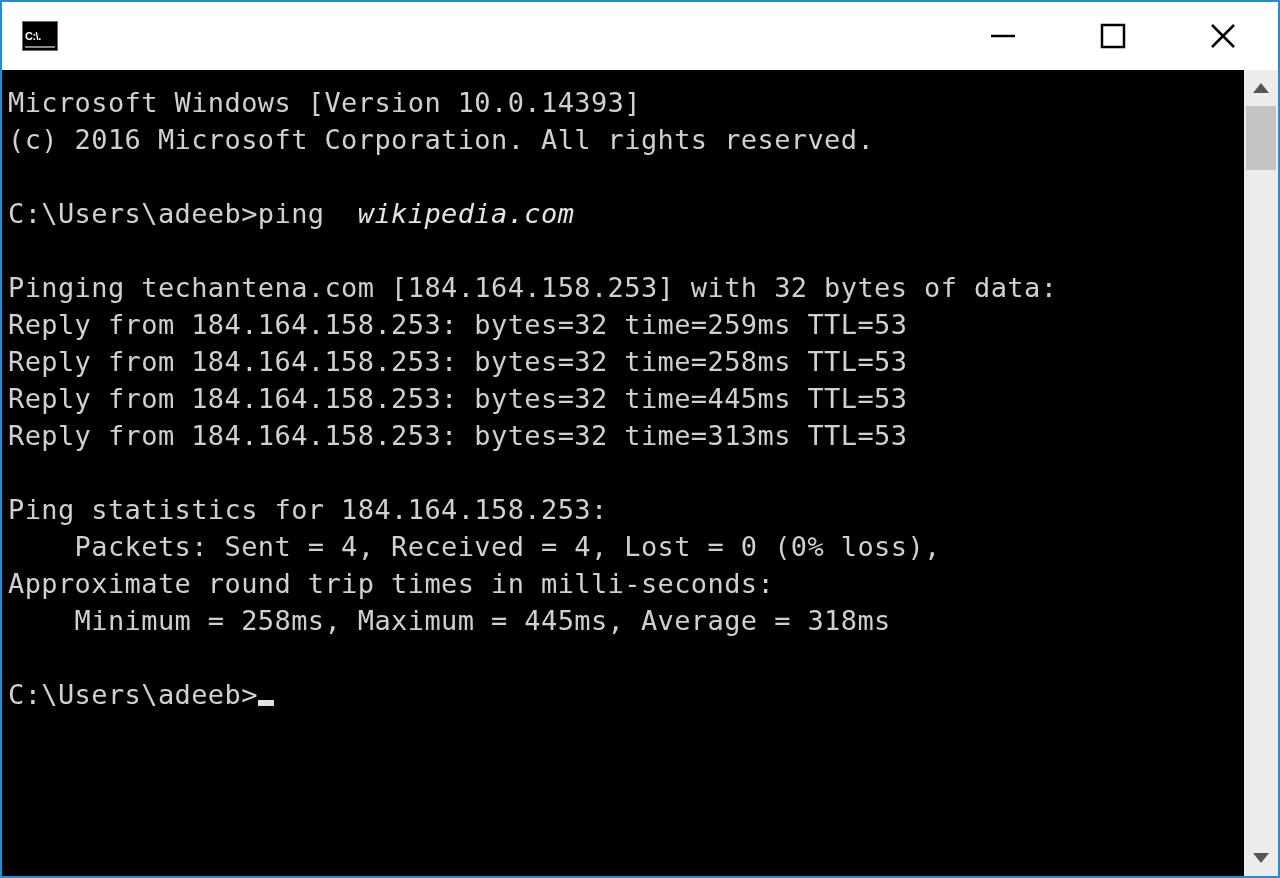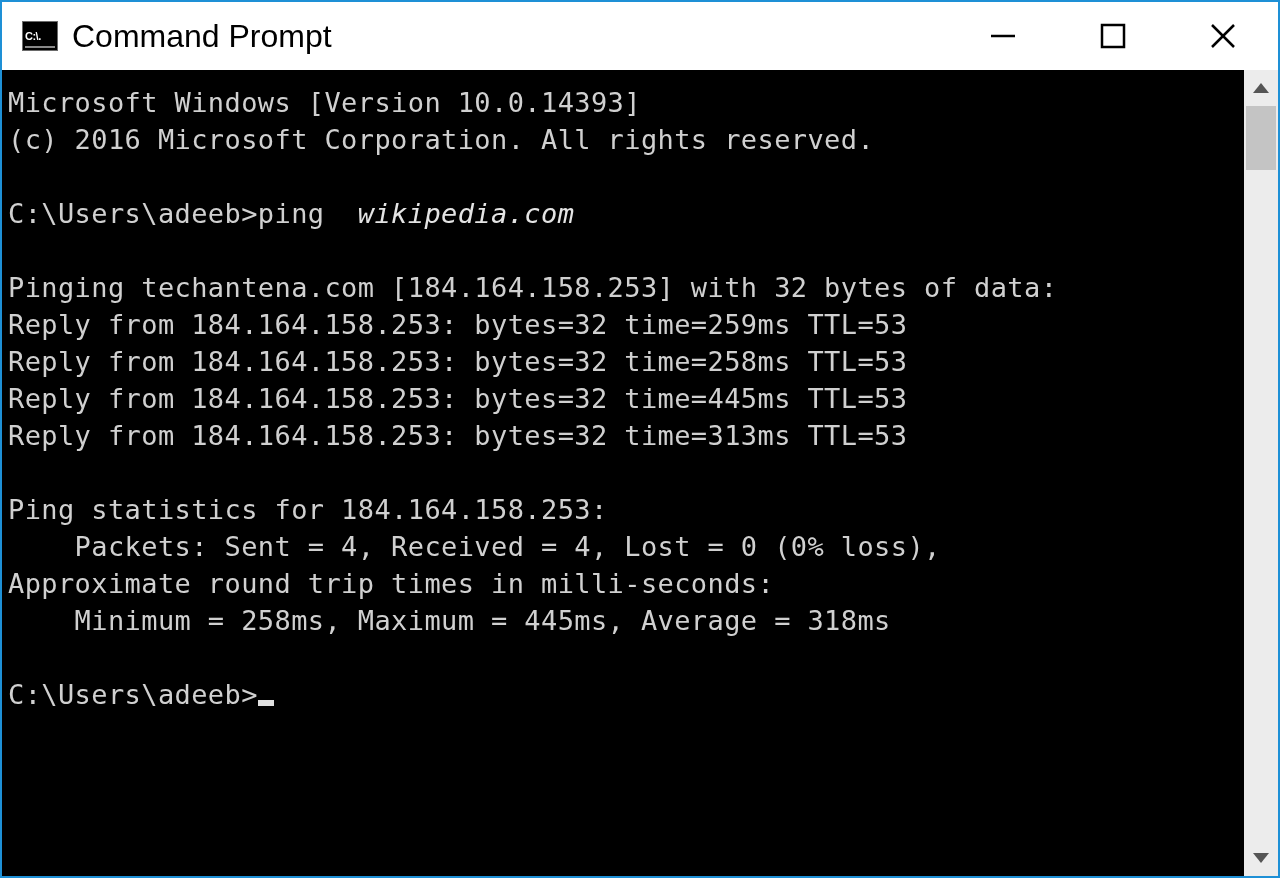--- a/index.html
+++ b/index.html
@@ -130,21 +130,20 @@
       background: #c4c4c4;
     }
   </style>
 </head>
 <body>
 
 <div class="window">
 
   <div class="titlebar">
     <div class="app-icon">C:\.</div>
-    <div class="title-text">Command Prompt</div>
 
     <div class="window-controls">
       <div class="win-btn">
         <svg width="28" height="28" viewBox="0 0 28 28">
           <line x1="2" y1="14" x2="26" y2="14"></line>
         </svg>
       </div>
       <div class="win-btn">
         <svg width="26" height="26" viewBox="0 0 26 26">
           <rect x="2" y="2" width="22" height="22"></rect>

